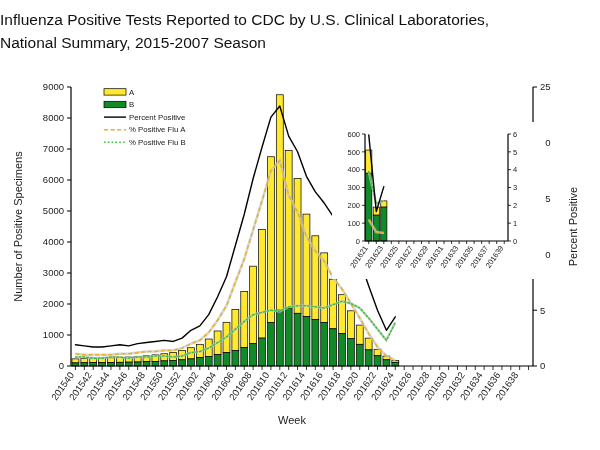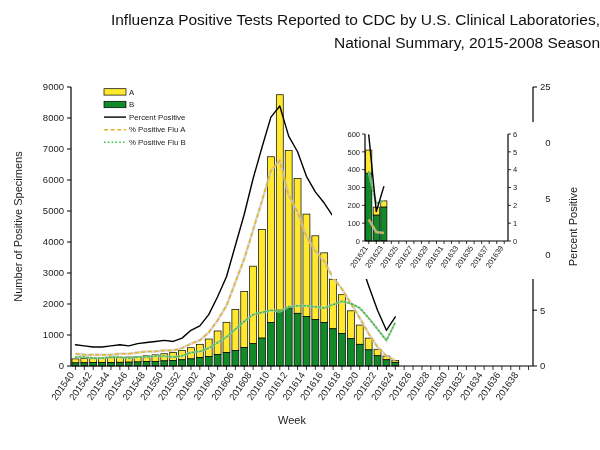--- a/index.html
+++ b/index.html
@@ -3,21 +3,21 @@
 <meta charset="utf-8">
 <style>
   html,body{margin:0;padding:0;}
   body{
     width:600px;height:450px;background:#ffffff;
     font-family:"Liberation Sans", sans-serif;
     color:#1a1a1a;overflow:hidden;
   }
   #chart-root{position:relative;width:600px;height:450px;}
   .title-block{
-    position:absolute;left:0;top:8px;width:600px;text-align:right;
+    position:absolute;left:0;top:8px;width:600px;text-align:left;
     font-size:15.5px;line-height:23px;color:#111;
   }
   .title-line{display:block;white-space:nowrap;}
   svg{position:absolute;left:0;top:0;}
   text{font-family:"Liberation Sans", sans-serif;fill:#1a1a1a;}
   .tick-label{font-size:9.5px;}
   .tick-label-inset{font-size:7.5px;}
   .axis-title{font-size:11px;}
   .legend-label{font-size:7.8px;}
   .axis-line{stroke:#000;stroke-width:1.2;fill:none;}
@@ -31,21 +31,21 @@
   .shadow-line{fill:none;stroke:#c9c9c9;stroke-width:2.6;opacity:.75;}
   .inset-bg{fill:#ffffff;stroke:none;}
 </style>
 </head>
 <body>
 
 <div id="chart-root">
 
   <div class="title-block">
     <span class="title-line">Influenza Positive Tests Reported to CDC by U.S. Clinical Laboratories,</span>
-    <span class="title-line">National Summary, 2015-2008 Season</span>
+    <span class="title-line">National Summary, 2015-2007 Season</span>
   </div>
 
   <svg id="chart-svg" width="600" height="450" shape-rendering="geometricPrecision">
       <g>
         <rect x="71.97730769230769" y="358.87" width="6.930000000000001" height="4.029999999999973" class="bar-a"></rect>
         <rect x="71.97730769230769" y="362.9" width="6.930000000000001" height="3.1000000000000227" class="bar-b"></rect>
         <rect x="80.86192307692308" y="358.405" width="6.930000000000001" height="4.340000000000032" class="bar-a"></rect>
         <rect x="80.86192307692308" y="362.745" width="6.930000000000001" height="3.2549999999999955" class="bar-b"></rect>
         <rect x="89.74653846153846" y="357.94" width="6.930000000000001" height="4.649999999999977" class="bar-a"></rect>
         <rect x="89.74653846153846" y="362.59" width="6.930000000000001" height="3.410000000000025" class="bar-b"></rect>

